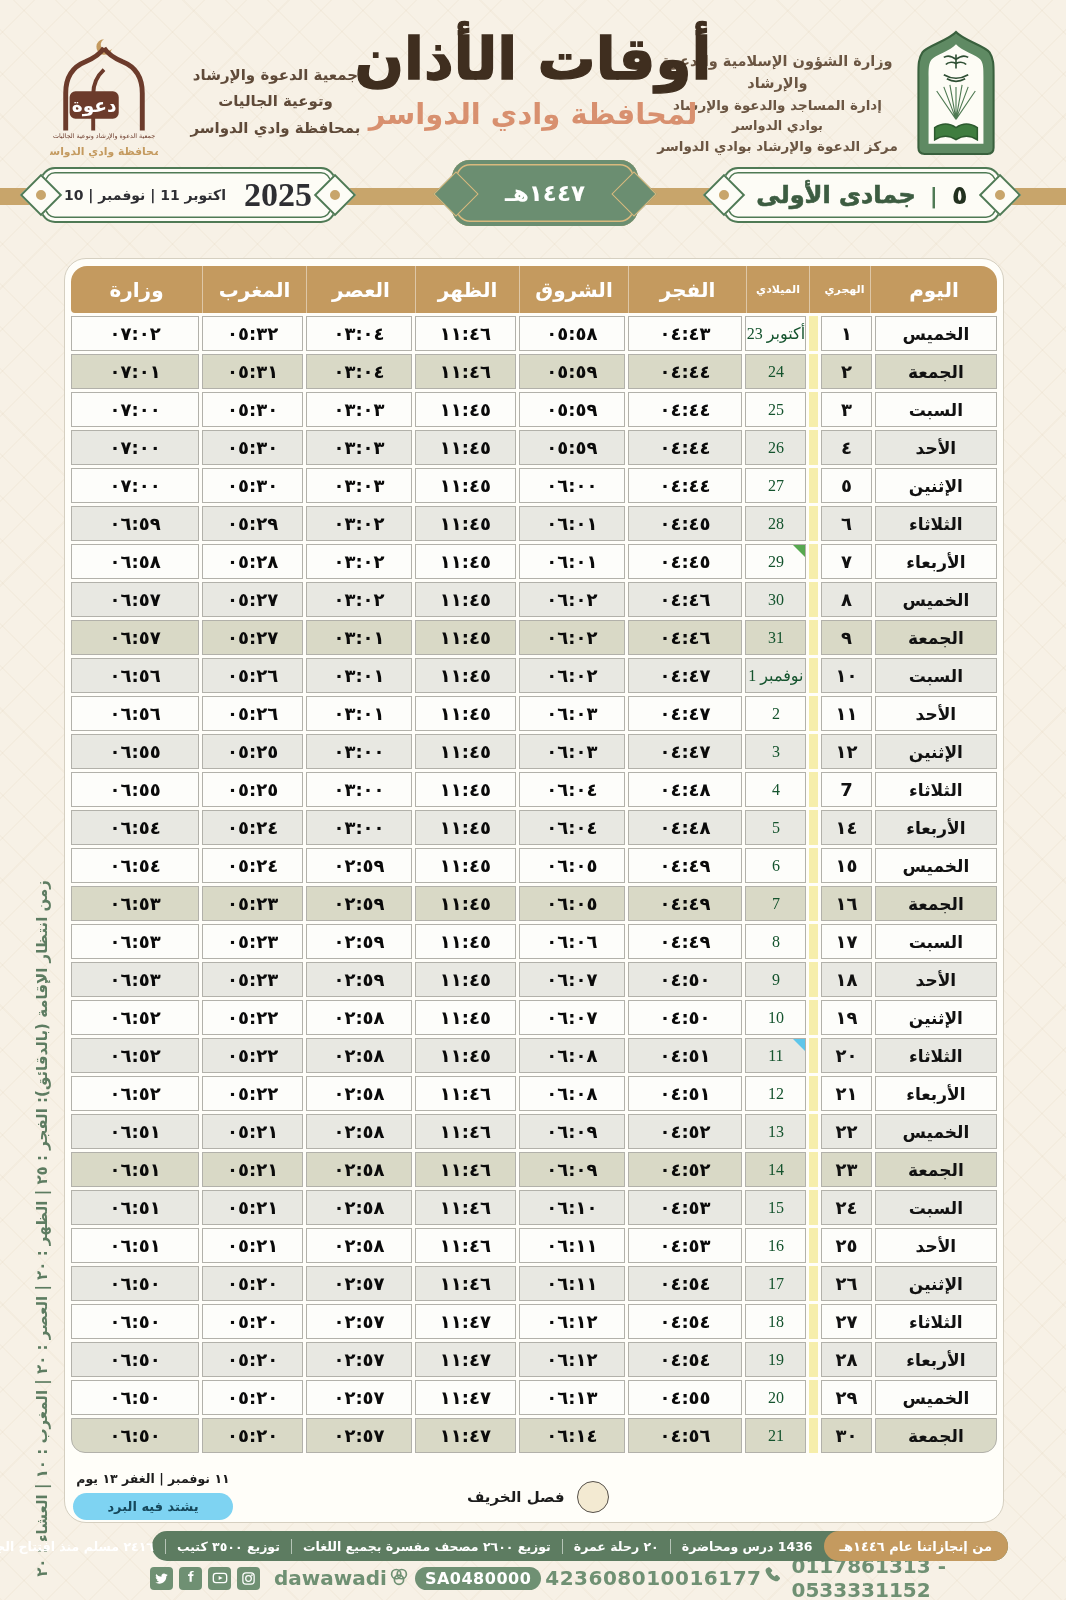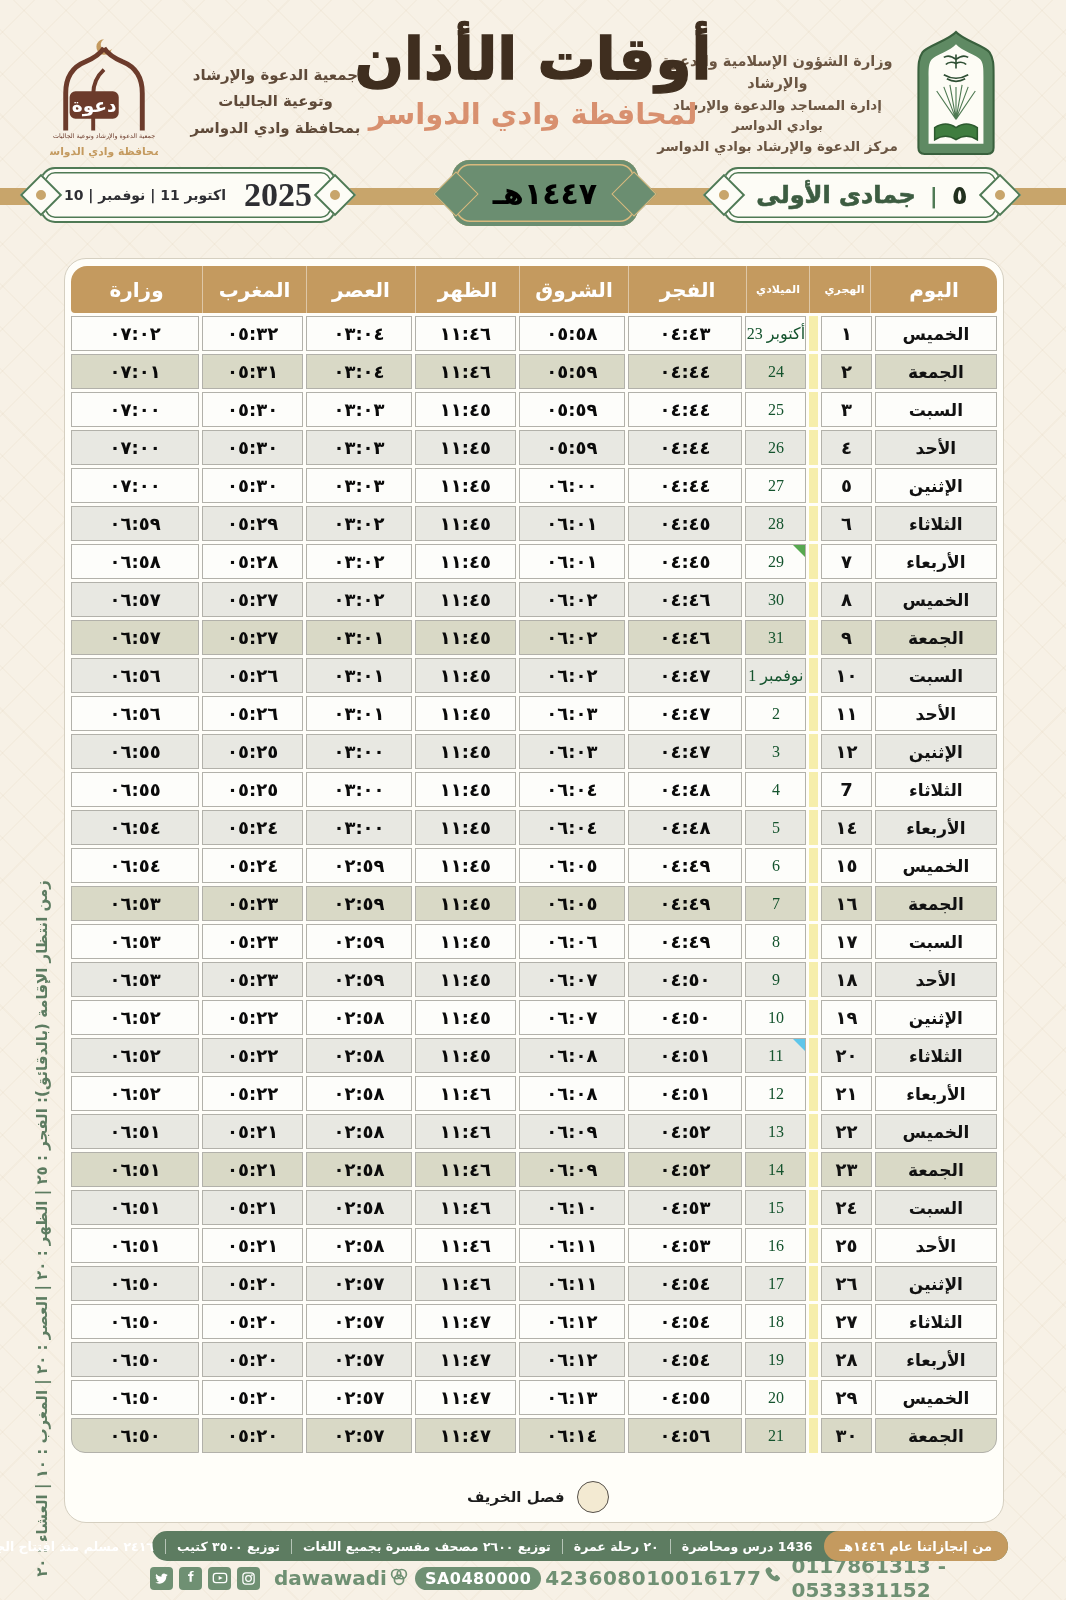--- a/index.html
+++ b/index.html
@@ -39,21 +39,21 @@
   .pill-hijri-month{left:723px;width:274px;gap:14px;}
   .month-name{font-size:24px;font-weight:bold;color:#3c5c41;-webkit-text-stroke:.6px #3c5c41;}
   .month-sep{color:#4f7a55;font-size:22px;font-weight:bold;}
   .month-num{font-size:26px;font-weight:bold;color:#22301f;}
   .pill-year-h{position:absolute;left:452px;top:160px;width:186px;height:66px;background:#6b8e71;
     border-radius:18px;box-shadow:inset 0 0 0 4px #6b8e71, inset 0 0 0 5.5px #d9b97e;
     display:flex;align-items:center;justify-content:center;z-index:2;}
   .pill-year-h .tip{position:absolute;top:50%;width:30px;height:30px;margin-top:-15px;background:#6b8e71;
     border:1.5px solid #d9b97e;transform:rotate(45deg);z-index:-1;}
   .tip.left{left:-12px}.tip.right{right:-12px}
-  .hijri-year-text{color:#000000;font-size:30px;font-weight:bold;letter-spacing:2px;}
+  .hijri-year-text{color:#ffffff;font-size:23px;font-weight:bold;letter-spacing:2px;}
   
   .table-card{position:absolute;left:64px;top:258px;width:940px;height:1265px;background:#fffef9;
     border:1px solid #d5cfc0;border-radius:22px;box-sizing:border-box;padding:7px 6px;}
   .thead{display:grid;direction:rtl;column-gap:0;height:47px;margin-bottom:3px;background:#c49a5f;
     border-radius:16px 16px 4px 4px;
     grid-template-columns:126fr 52fr 9fr 63fr 118fr 109fr 104fr 109fr 104fr 132fr;}
   .hcell{display:flex;align-items:center;justify-content:center;color:#fff;font-weight:bold;font-size:20px;}
   .hcell+.hcell{border-right:1px solid rgba(255,255,255,.45);}
   .hcell.small{font-size:11px;}
   .hcell.gut{border-right:none;}
@@ -589,20 +589,24 @@
         <div class="cell time">٠٦:٥٠</div>
       </div>
     </div>
 
   <div class="legend">
     <span class="llabel">فصل الخريف</span>
     <span class="lcircle"></span>
   </div>
 
 
+  <div class="note cyan">
+    <div class="ntitle">١١ نوفمبر | الغفر ١٣ يوم</div>
+    <div class="npill">يشتد فيه البرد</div>
+  </div>
 </div>
 
 <div class="stats-bar">
   <div class="stat-badge">من إنجازاتنا عام ١٤٤٦هـ</div>
   <div class="stat">1436 درس ومحاضرة</div>
   <div class="stat">٢٠ رحلة عمرة</div>
   <div class="stat">توزيع ٢٦٠٠ مصحف مفسرة بجميع اللغات</div>
   <div class="stat">توزيع ٣٥٠٠ كتيب</div>
   <div class="stat">٢٤١٦ مسلم منذ افتتاح الجمعية</div>
 </div>

